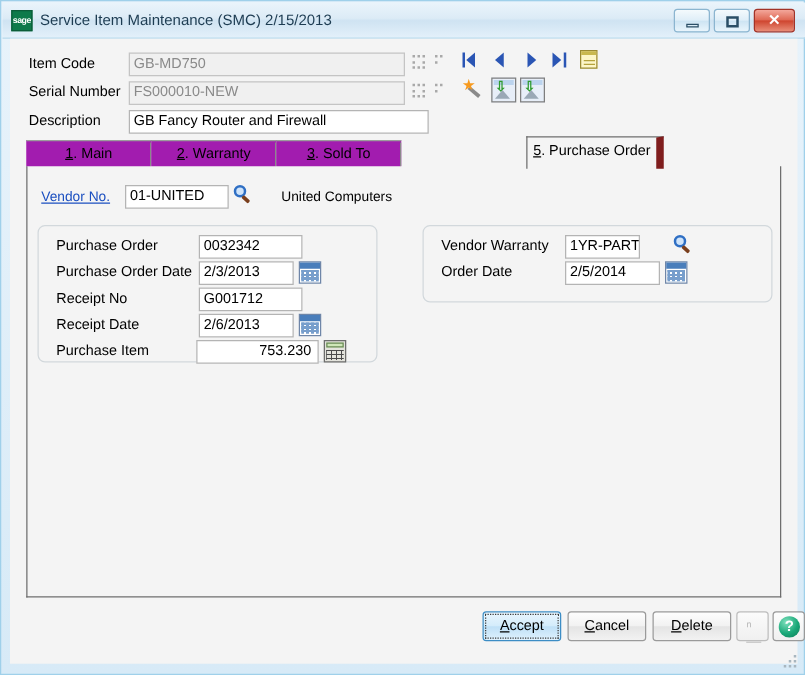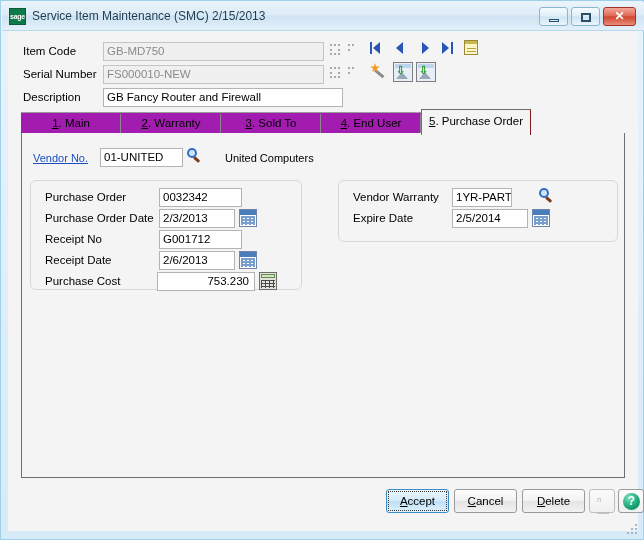--- a/index.html
+++ b/index.html
@@ -283,21 +283,21 @@
     width: 1px; height: 19px;
     background: #8a8a8a;
   }
   .tab.active {
     top: 0px;
     height: 26px;
     line-height: 23px;
     background: #f4f4f4;
     border-top: 1px solid #6e6e6e;
     border-left: 1px solid #6e6e6e;
-    border-right: 1px solid #7f1d1d;
+    border-right: 6px solid #7f1d1d;
     z-index: 4;
   }
   .tab .mn { text-decoration: underline; }
 
   
   .tabpanel {
     position: absolute;
     left: 13px;
     top: 102px;
     width: 604px;
@@ -598,24 +598,20 @@
           <span class="sep"></span>
         </div>
         <div class="tab" style="left:100px; width:100px;">
           <span class="mn">2</span><span>. Warranty</span>
           <span class="sep"></span>
         </div>
         <div class="tab" style="left:200px; width:100px;">
           <span class="mn">3</span><span>. Sold To</span>
           <span class="sep"></span>
         </div>
-        <div class="tab" style="left:300px; width:100px;">
-          <span class="mn">4</span><span>. End User</span>
-          <span class="sep"></span>
-        </div>
         <div class="tab active" style="left:400px; width:110px;">
           <span class="mn">5</span><span>. Purchase Order</span>
         </div>
       </div>
 
       <div class="tabpanel">
 
         <div class="link-label" style="left:11px; top:19px;">Vendor No.</div>
         <div class="fld" style="left:78px; top:15px; width:83px;">01-UNITED</div>
         <div class="mag" style="left:165px; top:15px;">
@@ -639,38 +635,38 @@
           <div class="f-label" style="left:14px; top:52px;">Receipt No</div>
           <div class="fld" style="left:128px; top:49px; width:83px;">G001712</div>
 
           <div class="f-label" style="left:14px; top:73px;">Receipt Date</div>
           <div class="fld" style="left:128px; top:70px; width:76px;">2/6/2013</div>
           <div class="cal" style="left:208px; top:70px;">
             <span class="hd"></span>
               <span class="grid"></span>
           </div>
 
-          <div class="f-label" style="left:14px; top:94px;">Purchase Cost</div>
+          <div class="f-label" style="left:14px; top:94px;">Purchase Item</div>
           <div class="fld numeric" style="left:126px; top:91px; width:98px;">753.230</div>
           <div class="calc" style="left:228px; top:91px;">
             <span class="scr"></span>
               <span class="keys"></span>
           </div>
         </div>
 
         <div class="groupbox" style="left:316px; top:47px; width:280px; height:62px;">
 
           <div class="f-label" style="left:14px; top:10px;">Vendor Warranty</div>
           <div class="fld" style="left:113px; top:7px; width:60px;">1YR-PARTS</div>
           <div class="mag" style="left:200px; top:7px;">
             <span class="lens"></span>
             <span class="handle"></span>
           </div>
 
-          <div class="f-label" style="left:14px; top:31px;">Expire Date</div>
+          <div class="f-label" style="left:14px; top:31px;">Order Date</div>
           <div class="fld" style="left:113px; top:28px; width:76px;">2/5/2014</div>
           <div class="cal" style="left:193px; top:28px;">
             <span class="hd"></span>
               <span class="grid"></span>
           </div>
         </div>
 
       </div>
 
       <div class="btn" style="left:446px; top:458px; width:63px;">

